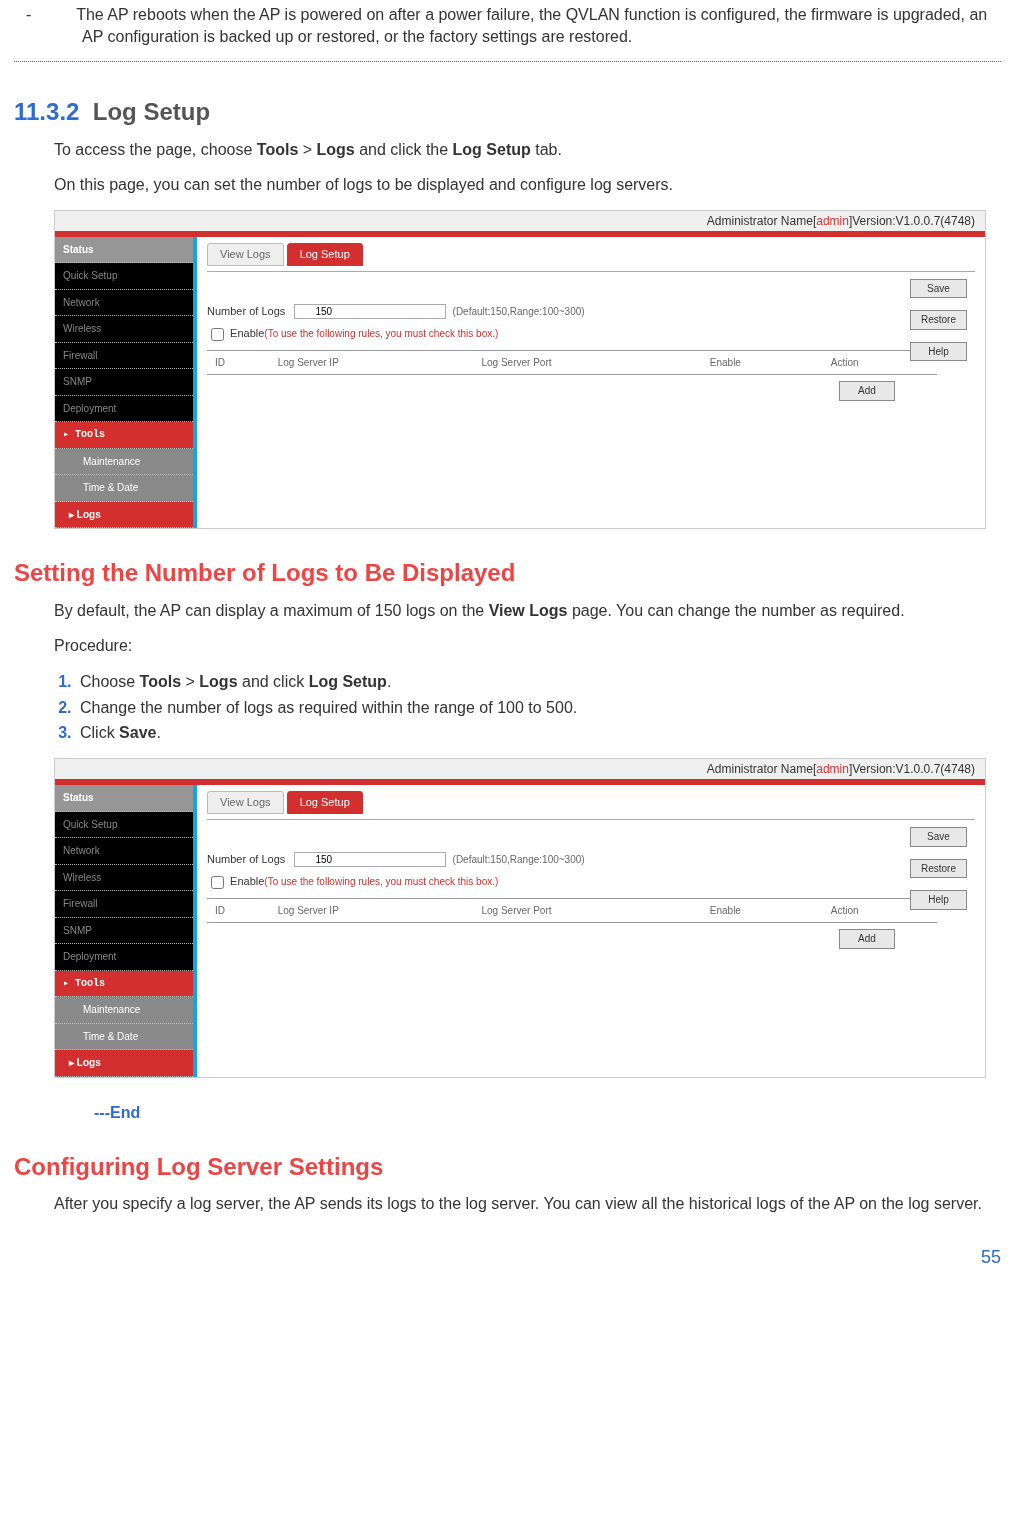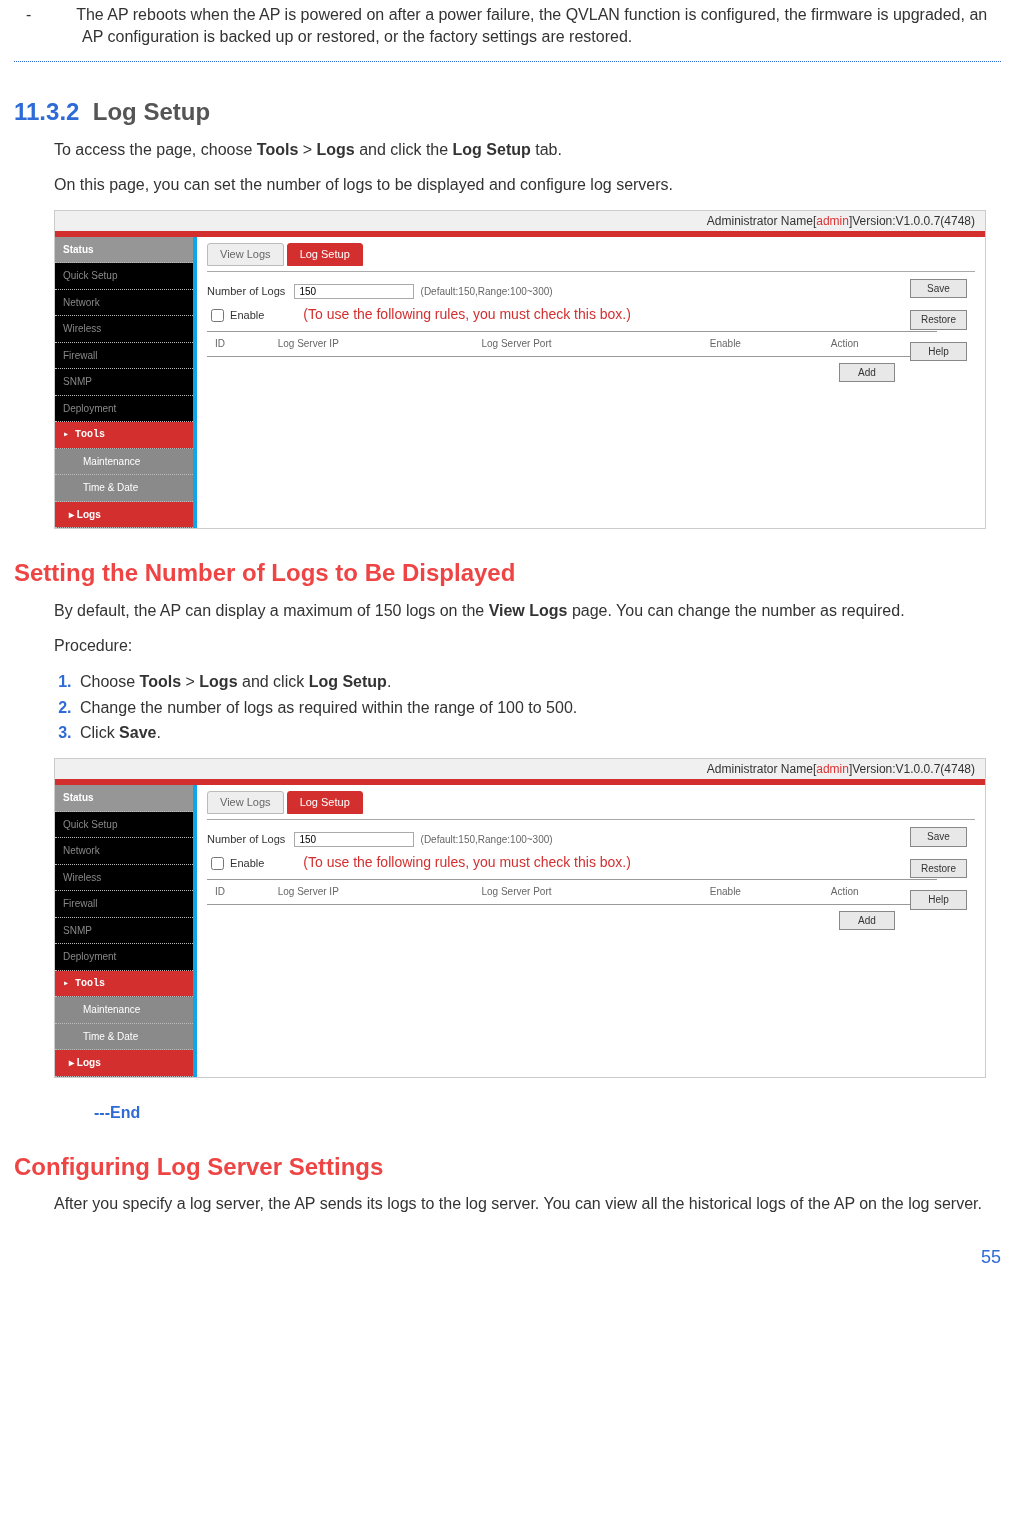--- a/index.html
+++ b/index.html
@@ -43,23 +43,23 @@
   .shot .sidebar .head { background:#969696; color:#fff; font-weight:bold;}
   .shot .sidebar .subhead { background:#8a8a8a; color:#fff; padding-left:28px;}
   .shot .sidebar .tools { background:#d32f2f; color:#fff; font-weight:bold;font-family:Liberation Mono, monospace;}
   .shot .sidebar .logs { background:#d32f2f; color:#fff; font-weight:bold; padding-left:14px;}
   .shot .content { flex:1; padding:6px 10px 30px 10px; position:relative;}
   .shot .tabs { margin-bottom:6px;}
   .shot .tab { display:inline-block; border:1px solid #bbb; padding:3px 12px; font-size:11px; background:#eee; color:#666; border-top-left-radius:3px; border-top-right-radius:3px;}
   .shot .tab.active { background:#d32f2f; color:#fff; border-color:#d32f2f;}
   .shot .tab-line {border-bottom:1px solid #aaa; margin-top:-1px; margin-bottom:12px;}
   .shot .row { margin:6px 0;}
-  .shot .txtin { border:1px solid #aaa; padding:1px 4px; width:110px; font-size:10px;}
+  .shot .txtin { border:1px solid #aaa; padding:1px 20px; width:110px; font-size:10px;margin-top:20px;}
   .shot .hint{ color:#666; font-size:10px;}
-  .shot .redhint{ color:#d32f2f; font-size:14px;margin-left:39px;}
+  .shot .redhint{ color:#d32f2f; font-size:10px;}
   .shot table.hdr { width:95%; font-size:10px; color:#666; text-align:left; border-top:1px solid #999; border-bottom:1px solid #999; margin:6px 0;}
   .shot table.hdr th{ font-weight:normal; padding:3px 6px;}
   .shot .btn { display:inline-block; border:1px solid #888; background:#e8e8e8; padding:2px 10px; font-size:10px; color:#333; min-width:34px; text-align:center;}
   .shot .btncol { position:absolute; right:18px; top:42px; display:flex; flex-direction:column; gap:12px;}
   .shot .addrow { text-align:right; padding-right:80px;}
   .shot .cb { vertical-align:middle;}
 </style>
 </head>
 <body>
 

